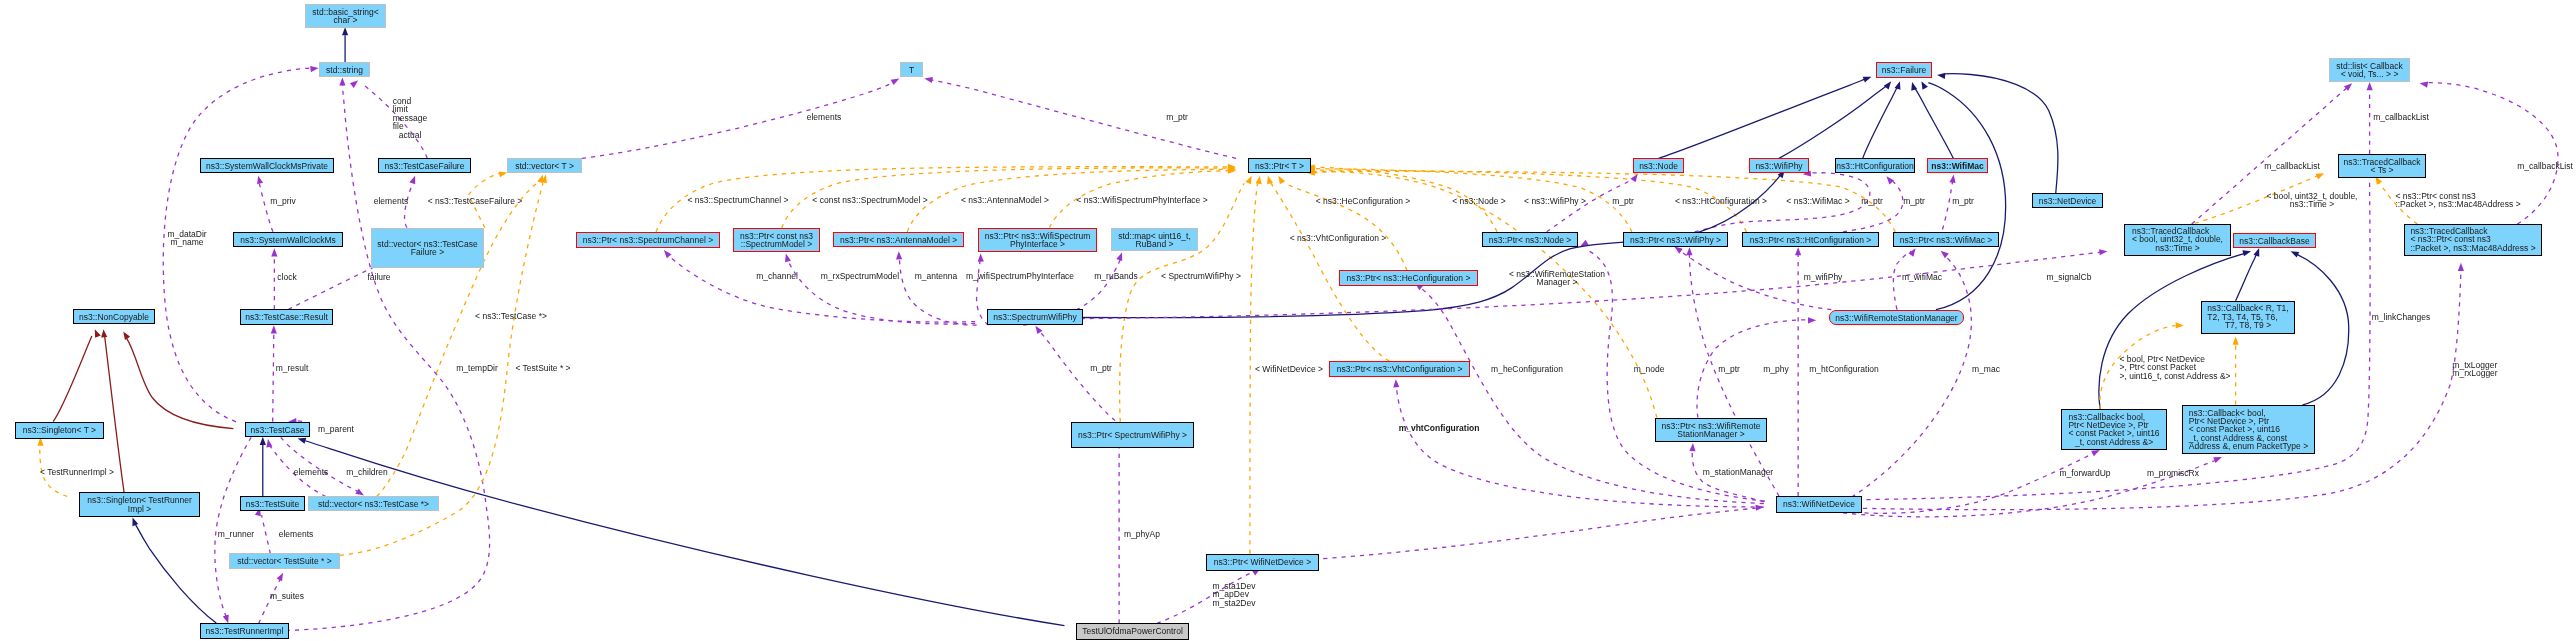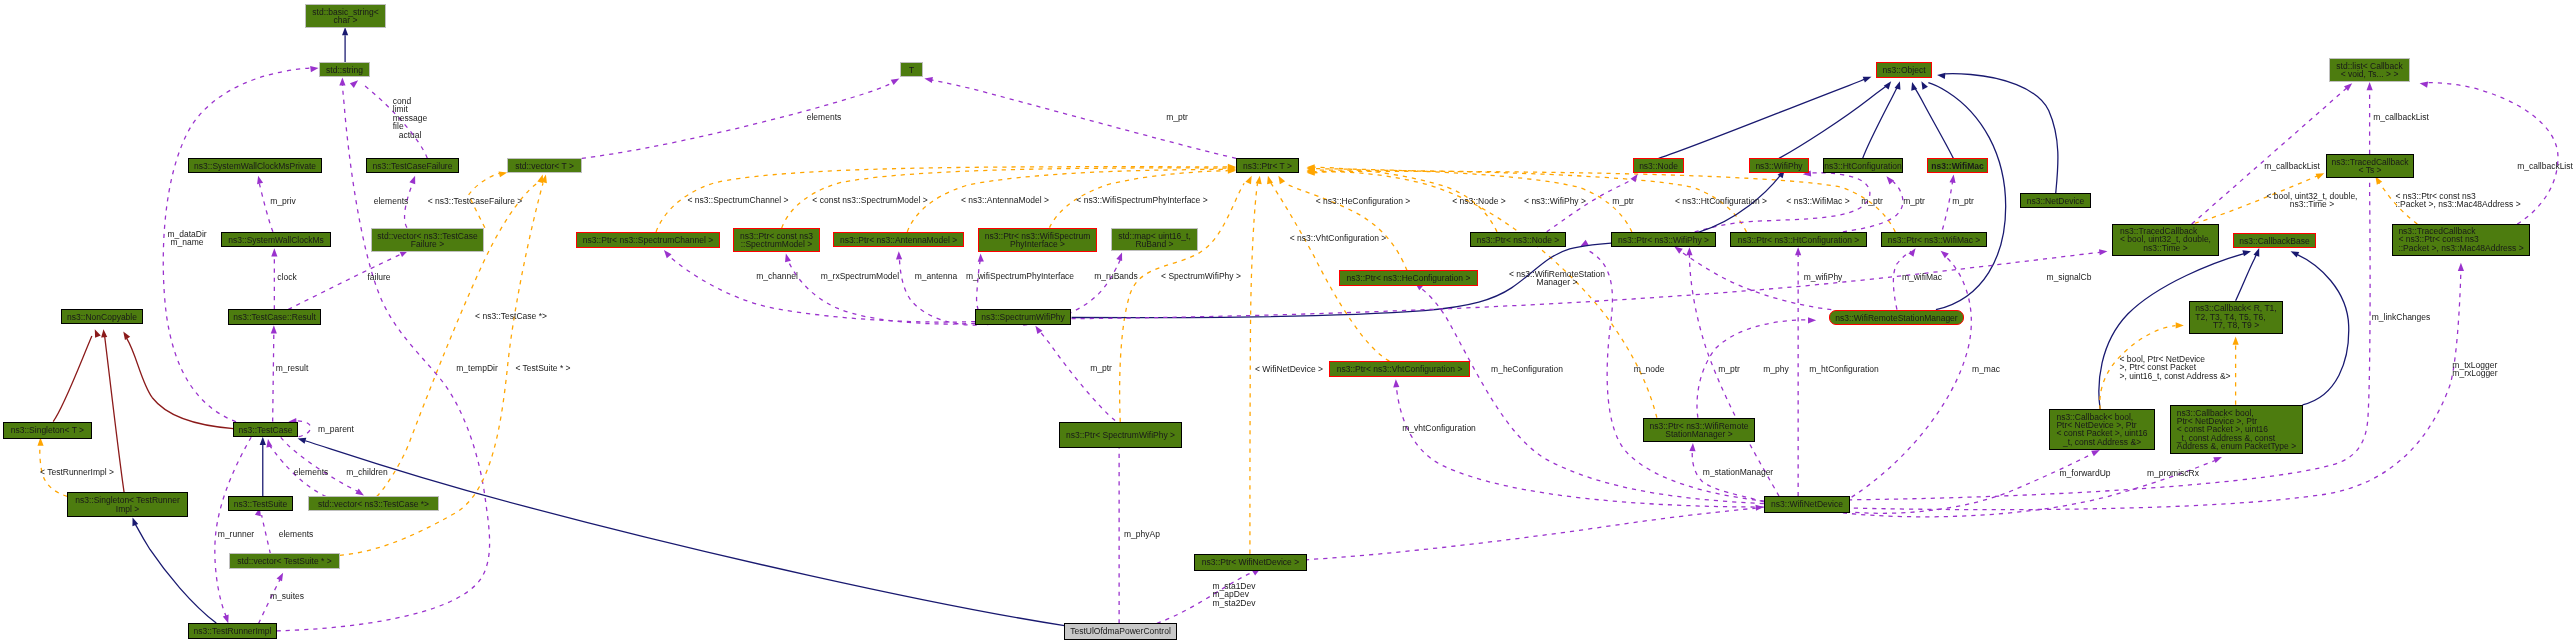--- a/index.html
+++ b/index.html
@@ -1,22 +1,22 @@
 <!DOCTYPE html>
 <html style="font-size:9.3px"><head>
 <meta charset="utf-8">
 <title>Collaboration diagram</title>
 <style>
   html,body{margin:0;padding:0;background:#ffffff;}
   #page{will-change:transform;}
   #page{position:relative;width:2576px;height:642px;background:#ffffff;
         font-family:"Liberation Sans",sans-serif;overflow:hidden;}
   #wires{position:absolute;left:0;top:0;}
-  .nd{position:absolute;box-sizing:border-box;background:#4d7c0f;}
-  .nd.bb{border:1px solid #000000;}
+  .nd{position:absolute;box-sizing:border-box;background:#7dd3fc;}
+  .nd.bb{border:1px solid #000000;margin-left:12px;}
   .nd.rb{border:1.2px solid #ff0000;}
   .nd.bg{border:0.8px solid #c0c0c0;}
   .ndt{position:absolute;left:50%;top:50%;transform:translate(-50%,-50%);
        font-size:8.5px;line-height:8.4px;color:#191919;white-space:nowrap;text-align:left;}
   .ndt > span{display:block;}
   .ndt > span:last-child{text-align:center;}
   .lb{position:absolute;font-size:8.5px;line-height:8.4px;color:#191919;
       white-space:nowrap;text-align:left;transform:translate(-50%,-50%);}
   .lb > span{display:block;}
   .lb > span:last-child{text-align:center;}
@@ -208,21 +208,21 @@
         <span>std::string</span>
       </div>
     </div>
 <div class="nd bg" style="left:900px;top:62px;width:23px;height:15.2px;">
       <div class="ndt">
         <span>T</span>
       </div>
     </div>
 <div class="nd rb" style="left:1876px;top:62px;width:56px;height:15.7px;">
       <div class="ndt">
-        <span>ns3::Object</span>
+        <span>ns3::Failure</span>
       </div>
     </div>
 <div class="nd bg" style="left:2329px;top:58px;width:81px;height:24px;">
       <div class="ndt">
         <span>std::list&lt; Callback</span>
         <span>&lt; void, Ts... &gt; &gt;</span>
       </div>
     </div>
 <div class="nd bb" style="left:188px;top:158px;width:134px;height:15.4px;">
       <div class="ndt">
@@ -268,21 +268,21 @@
       <div class="ndt">
         <span>ns3::TracedCallback</span>
         <span>&lt; Ts &gt;</span>
       </div>
     </div>
 <div class="nd bb" style="left:221px;top:232px;width:110px;height:15.4px;">
       <div class="ndt">
         <span>ns3::SystemWallClockMs</span>
       </div>
     </div>
-<div class="nd bg" style="left:371px;top:228px;width:113px;height:24px;">
+<div class="nd bg" style="left:371px;top:228px;width:113px;height:40px;">
       <div class="ndt">
         <span>std::vector&lt; ns3::TestCase</span>
         <span>Failure &gt;</span>
       </div>
     </div>
 <div class="nd rb" style="left:576px;top:232px;width:144px;height:15.5px;">
       <div class="ndt">
         <span>ns3::Ptr&lt; ns3::SpectrumChannel &gt;</span>
       </div>
     </div>
@@ -598,21 +598,21 @@
     </div>
 <div class="lb" style="left:1922px;top:277px;">
       <span>m_wifiMac</span>
     </div>
 <div class="lb" style="left:2061px;top:277px;padding-left:16px;">
       <span>m_signalCb</span>
     </div>
 <div class="lb" style="left:1738px;top:472px;">
       <span>m_stationManager</span>
     </div>
-<div class="lb" style="left:1439px;top:428px;">
+<div class="lb" style="left:1439px;top:428px;font-weight:bold;">
       <span>m_vhtConfiguration</span>
     </div>
 <div class="lb" style="left:2085px;top:473px;">
       <span>m_forwardUp</span>
     </div>
 <div class="lb" style="left:2173px;top:473px;">
       <span>m_promiscRx</span>
     </div>
 <div class="lb" style="left:2401px;top:317px;">
       <span>m_linkChanges</span>

